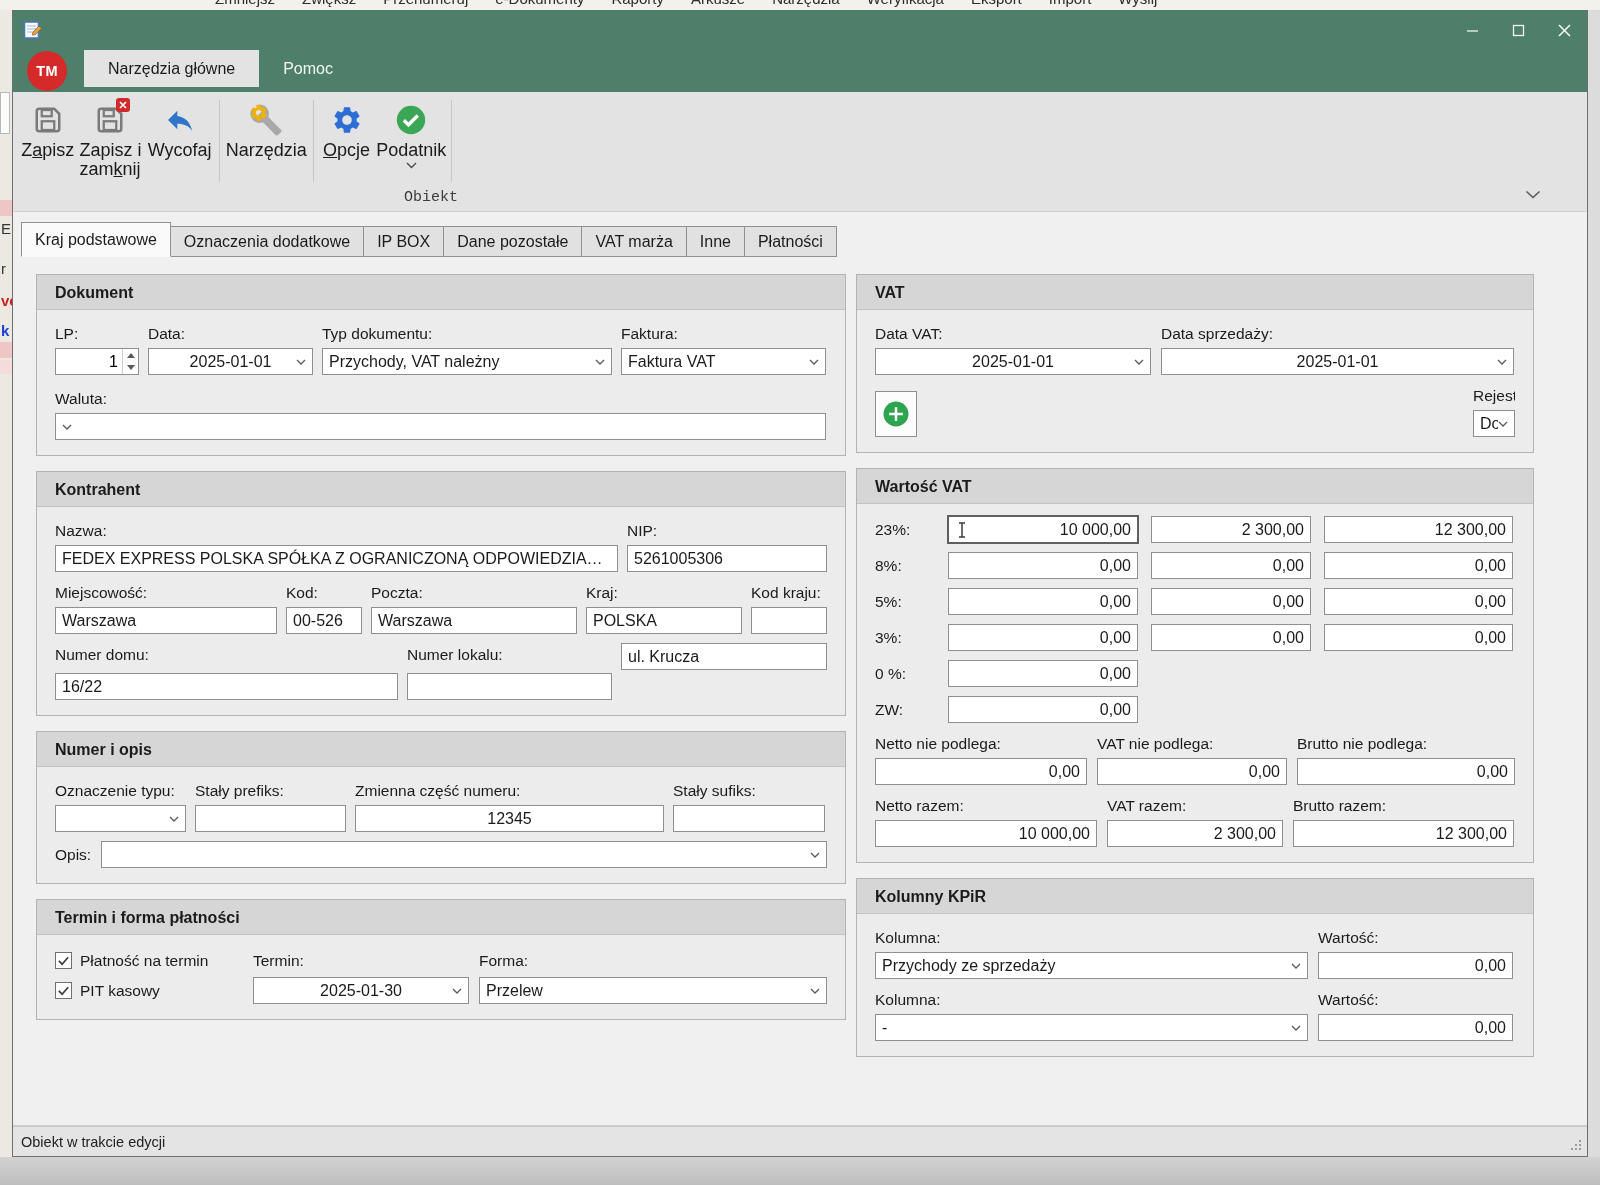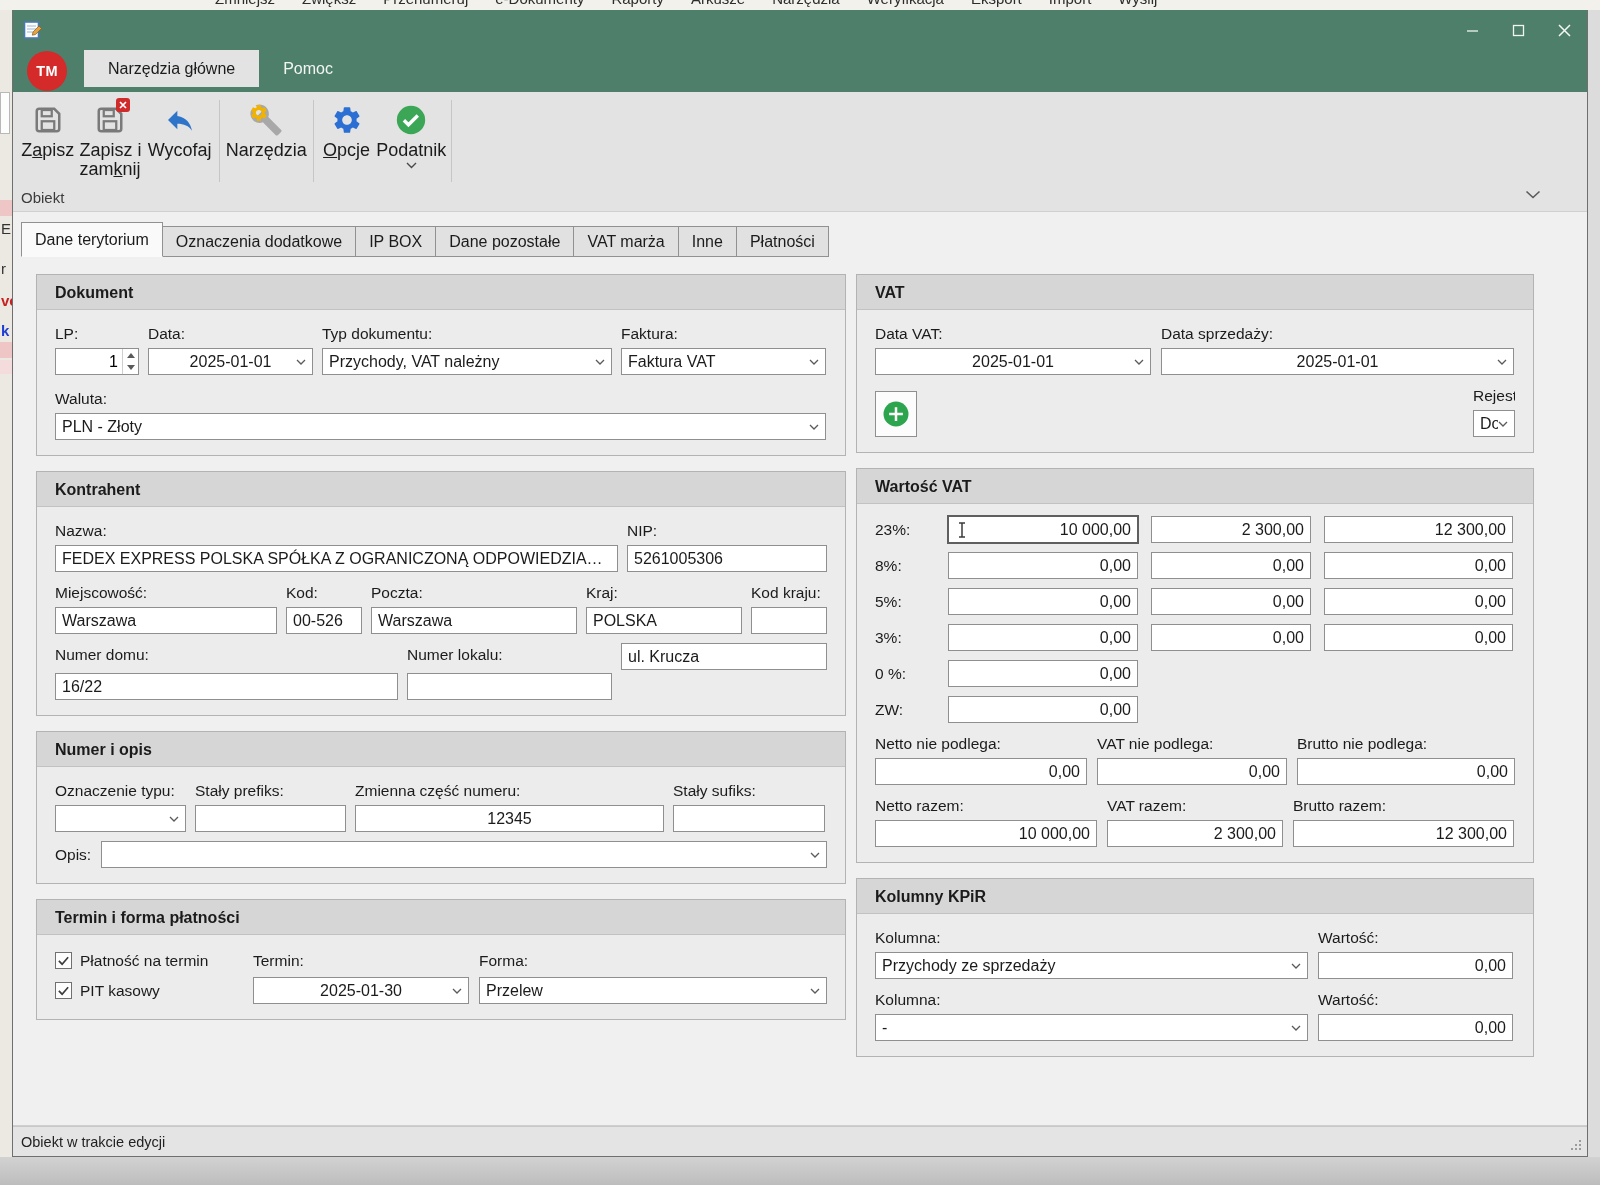--- a/index.html
+++ b/index.html
@@ -47,22 +47,22 @@
 
   .ribbon { height:120px; background:#e3e3e3; flex:none; position:relative;
     border-bottom:1px solid #d0d0d0; }
   .ribbon-group { position:absolute; left:8px; top:4px; width:437px; height:112px; }
   .rbtns { display:flex; align-items:flex-start; height:88px; }
   .rbtn { display:flex; flex-direction:column; align-items:center; padding-top:7px; }
   .rbtn .ricon { height:34px; display:flex; align-items:center; justify-content:center; }
   .rbtn .rlabel { font-size:18px; line-height:19px; text-align:left; margin-top:4px; color:#1b1b1b; }
   .u { text-decoration:underline; }
   .vsep { width:1px; height:82px; background:#c6c6c6; margin:4px 6px 0 6px; flex:none; }
-  .group-label { position:absolute; left:0; bottom:2px; width:100%; text-align:left;
-    font-size:15px; color:#3c3c3c; }
+  .group-label { position:absolute; left:0; bottom:2px; width:100%; text-align:right;
+    font-size:15px; color:#3c3c3c;font-family:Liberation Mono, monospace; }
   .badge-wrap { position:relative; }
   .badge-x { position:absolute; right:-5px; top:-5px; width:14px; height:14px;
     background:#cf2b2b; border-radius:3px; display:flex; align-items:center; justify-content:center; }
   .ribbon-collapse { position:absolute; right:46px; bottom:8px; }
 
   
   .content { flex:1; position:relative; background:#f0f0f0; border-bottom:1px solid #cfcfcf; }
   .tabstrip { position:absolute; left:8px; top:10px; display:flex; align-items:flex-end; }
   .dtab { height:31px; padding:0 13px; background:#e1e1e1; border:1px solid #919191;
     border-left:none; font-size:16px; display:flex; align-items:center; color:#1b1b1b; }
@@ -276,21 +276,21 @@
       <div class="ribbon-collapse">
         <svg width="16" height="9" viewBox="0 0 16 9">
             <path d="M1.5 1.5L8 7.5l6.5-6" fill="none" stroke="#5a5a5a" stroke-width="1.6"></path>
           </svg>
       </div>
     </div>
 
     <div class="content">
 
       <div class="tabstrip">
-        <div class="dtab active">Dane terytorium</div>
+        <div class="dtab active">Kraj podstawowe</div>
         <div class="dtab">Oznaczenia dodatkowe</div>
         <div class="dtab">IP BOX</div>
         <div class="dtab">Dane pozostałe</div>
         <div class="dtab">VAT marża</div>
         <div class="dtab">Inne</div>
         <div class="dtab">Płatności</div>
       </div>
 
       <div class="panels">
 
@@ -330,21 +330,20 @@
                 </div>
                 <div class="combo">
                   <span class="combo-text">Faktura VAT</span>
                   <svg width="10" height="6" viewBox="0 0 10 6">
                       <path d="M1 1l4 4 4-4" fill="none" stroke="#5a5a5a" stroke-width="1.3"></path>
                     </svg>
                 </div>
 
                 <div class="lbl mt" style="grid-column:1/-1;">Waluta:</div>
                 <div class="combo" style="grid-column:1/-1;">
-                  <span class="combo-text">PLN - Złoty</span>
                   <svg width="10" height="6" viewBox="0 0 10 6">
                       <path d="M1 1l4 4 4-4" fill="none" stroke="#5a5a5a" stroke-width="1.3"></path>
                     </svg>
                 </div>
               </div>
             </div>
           </div>
 
           <div class="section">
             <div class="sec-head">Kontrahent</div>

